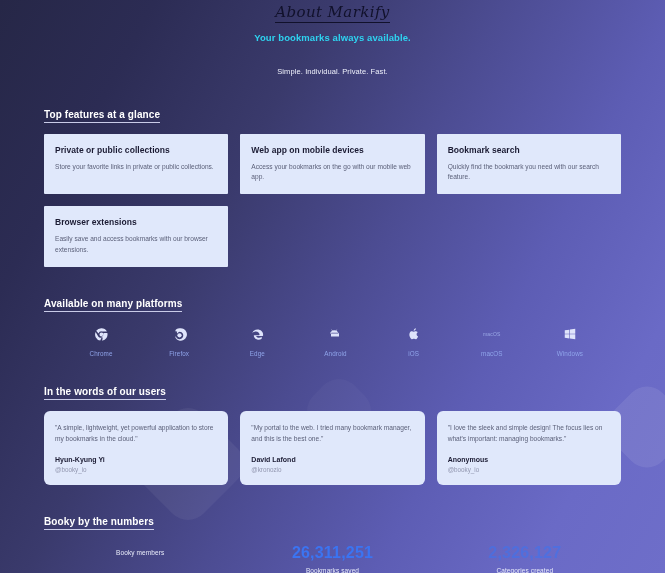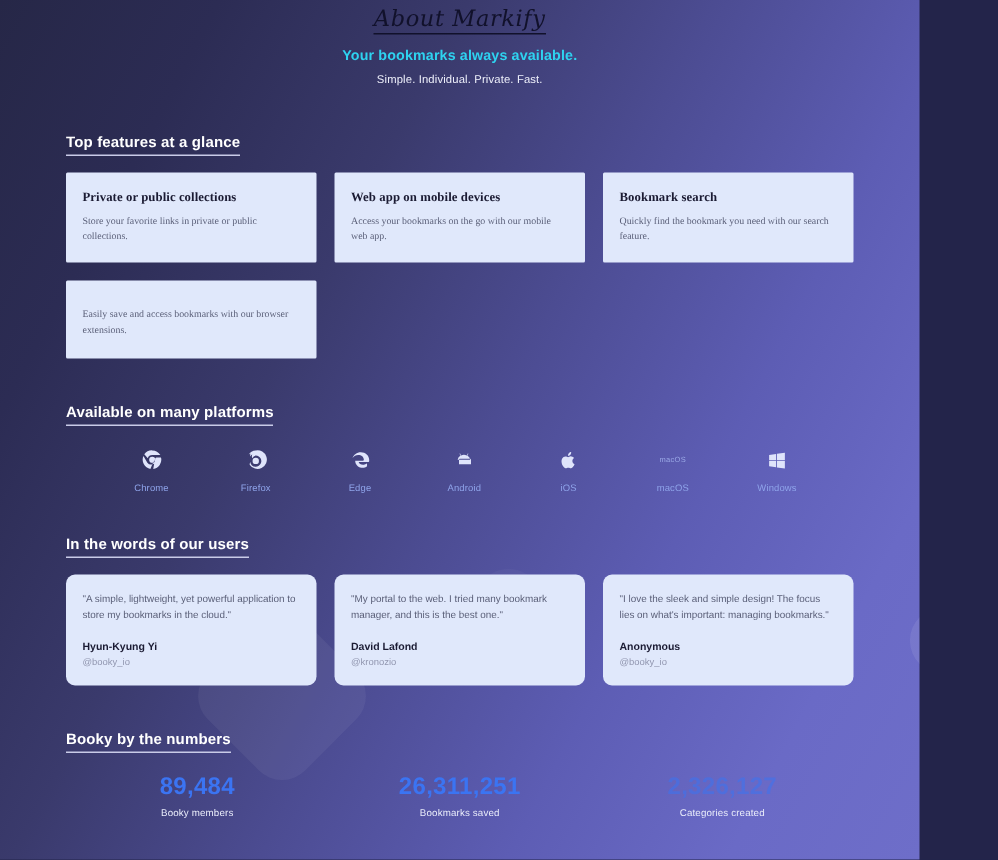--- a/index.html
+++ b/index.html
@@ -8,21 +8,21 @@
     width: 665px;
     height: 573px;
     overflow: hidden;
     font-family: "Liberation Sans", sans-serif;
     background: #23244a;
     position: relative;
   }
 
   .page {
     position: relative;
-    width: 613px;
+    width: 665px;
     height: 573px;
     overflow: hidden;
     background:
       linear-gradient(118deg,
         #262747 0%,
         #2c2c54 16%,
         #3a3a6c 34%,
         #4c4c92 52%,
         #5d5db4 70%,
         #6a6ac6 86%,
@@ -57,21 +57,21 @@
     line-height: 18px;
   }
   .hero-tagline {
     margin-top: 9px;
     font-size: 9.5px;
     font-weight: bold;
     color: #2ed3f0;
     letter-spacing: 0.1px;
   }
   .hero-sub {
-    margin-top: 5px;
+    margin-top: 24px;
     font-size: 7.5px;
     color: #eef0fb;
     letter-spacing: 0.1px;
   }
 
   
   .section { padding: 0 44px; }
   .section-title {
     display: inline-block;
     font-size: 10px;
@@ -87,21 +87,20 @@
     display: grid;
     grid-template-columns: repeat(3, 1fr);
     gap: 12px;
     margin-top: 11px;
   }
   .card {
     background: #e0e8fb;
     border-radius: 1px;
     padding: 11px 11px 12px 11px;
     min-height: 52px;
-    font-family: Liberation Serif, serif;
   }
   .card-title {
     font-size: 8.5px;
     font-weight: bold;
     color: #1b1b33;
     letter-spacing: 0.05px;
   }
   .card-desc {
     margin-top: 7px;
     font-size: 6.6px;
@@ -219,20 +218,21 @@
         </div>
         <div class="card">
           <div class="card-title">Web app on mobile devices</div>
           <div class="card-desc">Access your bookmarks on the go with our mobile web app.</div>
         </div>
         <div class="card">
           <div class="card-title">Bookmark search</div>
           <div class="card-desc">Quickly find the bookmark you need with our search feature.</div>
         </div>
         <div class="card">
+          <div class="card-title">Browser extensions</div>
           <div class="card-desc">Easily save and access bookmarks with our browser extensions.</div>
         </div>
 
       </div>
     </div>
 
     <div class="section platforms">
       <div class="section-title">Available on many platforms</div>
       <div class="platform-row">
 
@@ -322,21 +322,20 @@
         </div>
 
       </div>
     </div>
 
     <div class="section numbers">
       <div class="section-title">Booky by the numbers</div>
       <div class="stats-row">
 
         <div class="stat">
-          <div class="stat-value">89,484</div>
           <div class="stat-label">Booky members</div>
         </div>
         <div class="stat">
           <div class="stat-value">26,311,251</div>
           <div class="stat-label">Bookmarks saved</div>
         </div>
         <div class="stat dimmed">
           <div class="stat-value">2,326,127</div>
           <div class="stat-label">Categories created</div>
         </div>

